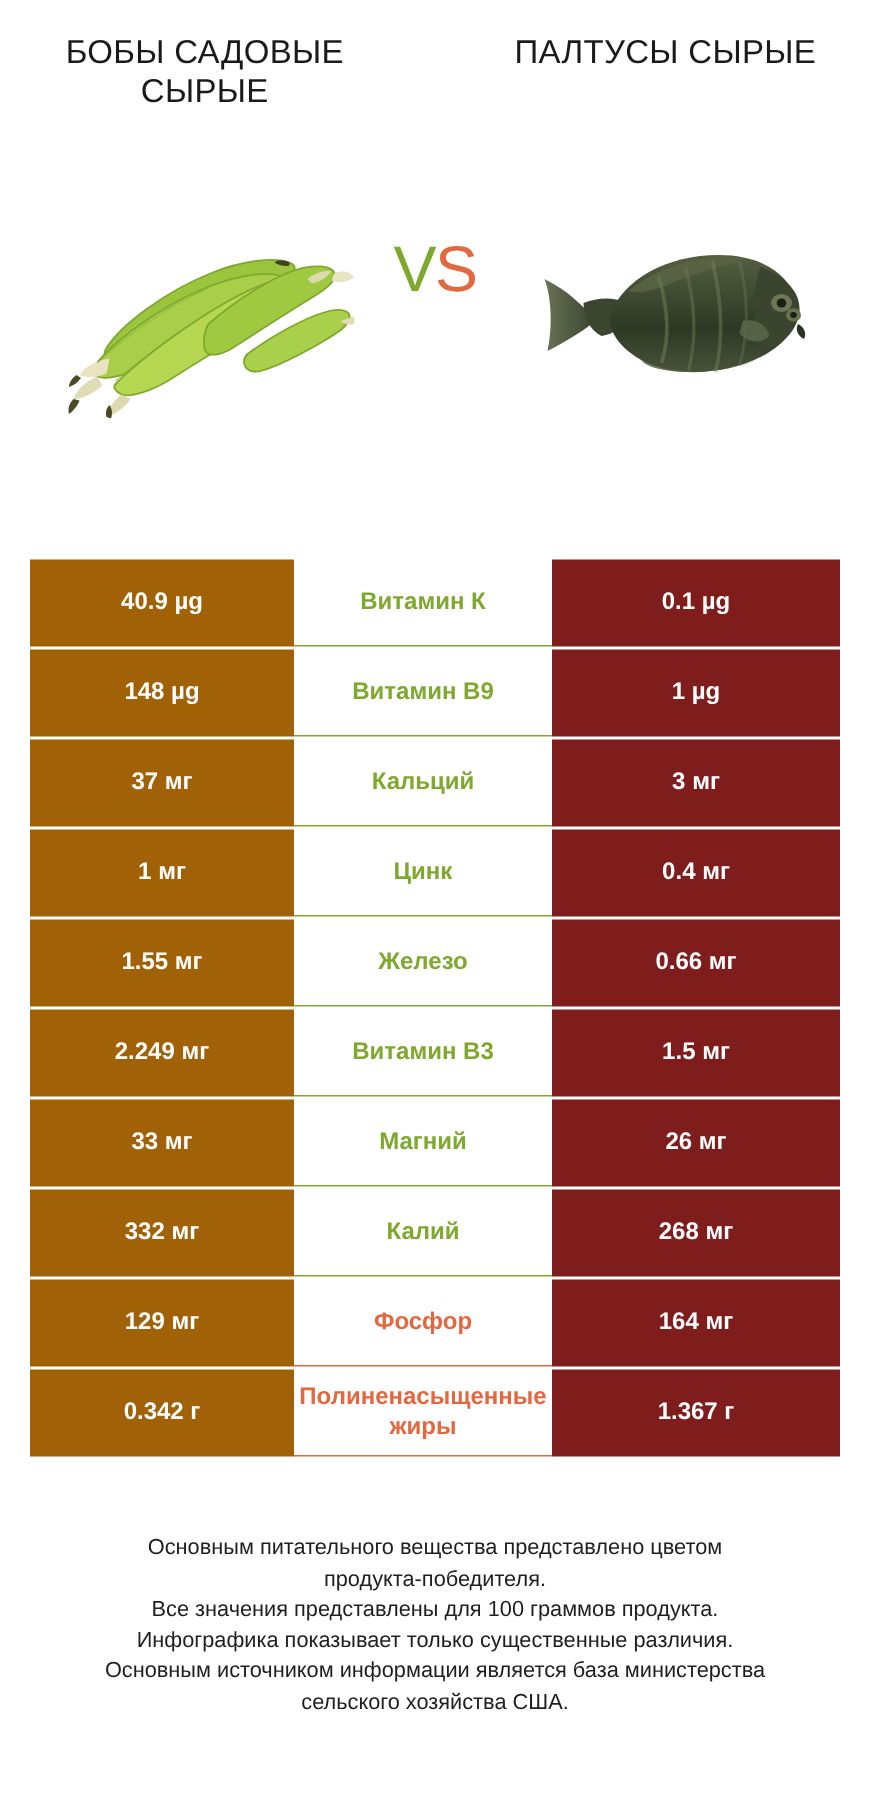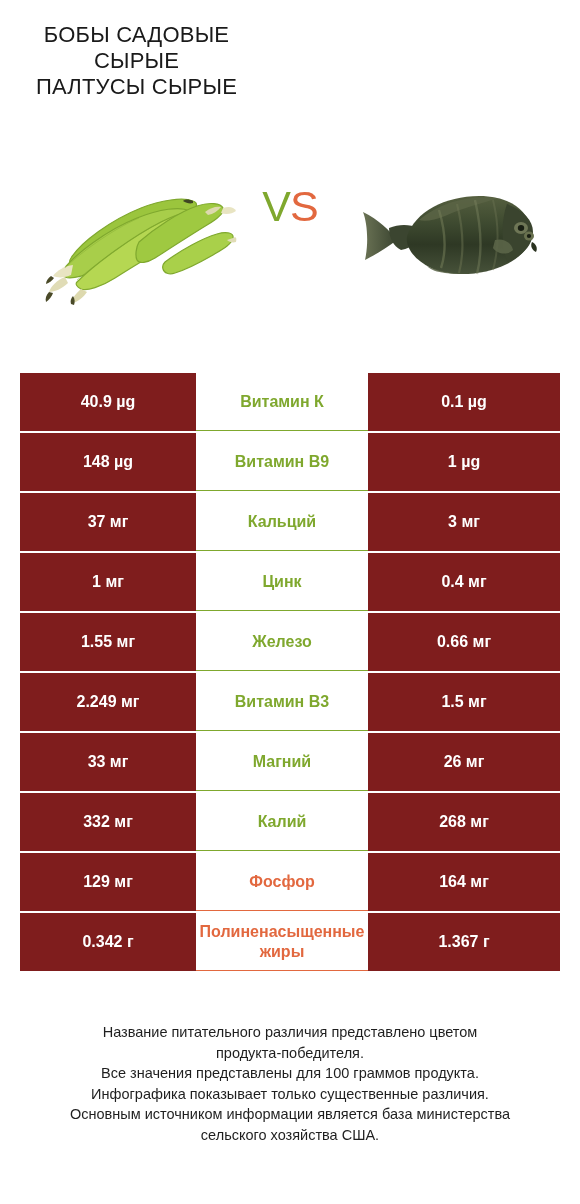--- a/index.html
+++ b/index.html
@@ -13,21 +13,21 @@
     background: #ffffff;
     font-family: "Liberation Sans", "DejaVu Sans", sans-serif;
     color: #222222;
     overflow: hidden;
     position: relative;
   }
 
   
   .header {
     display: flex;
-    flex-direction: column;
+    flex-direction: row;
     align-items: flex-start;
     justify-content: space-between;
     padding: 22px 14px 0 14px;
     box-sizing: border-box;
   }
   .title {
     width: 245px;
     text-align: center;
     font-size: 22px;
     line-height: 26px;
@@ -88,21 +88,21 @@
     display: flex;
     align-items: center;
     justify-content: center;
     box-sizing: border-box;
     font-size: 16px;
     line-height: 20px;
     text-align: center;
   }
   .cell-left {
     width: 176px;
-    background: #7f1d1d;
+    background: #a16207;
     color: #ffffff;
     font-weight: 700;
   }
   .cell-mid {
     width: 172px;
     background: #ffffff;
     font-weight: 700;
     padding: 0 2px;
     overflow: hidden;
     white-space: normal;
@@ -310,19 +310,19 @@
     <div class="cell cell-left">0.342 г</div>
     <div class="cell cell-mid win-orange">
         <span class="label-inner">Полиненасыщенные жиры</span>
       </div>
     <div class="cell cell-right">1.367 г</div>
   </div>
 
 </div>
 
 <div class="footer">
-  <p>Название питательного различия представлено цветом</p>
+  <p>Основным питательного вещества представлено цветом</p>
   <p>продукта-победителя.</p>
   <p>Все значения представлены для 100 граммов продукта.</p>
   <p>Инфографика показывает только существенные различия.</p>
   <p>Основным источником информации является база министерства</p>
   <p>сельского хозяйства США.</p>
 </div>
 
 </body></html>

